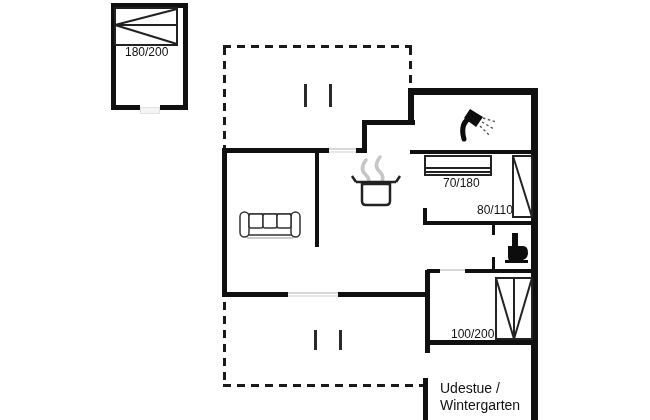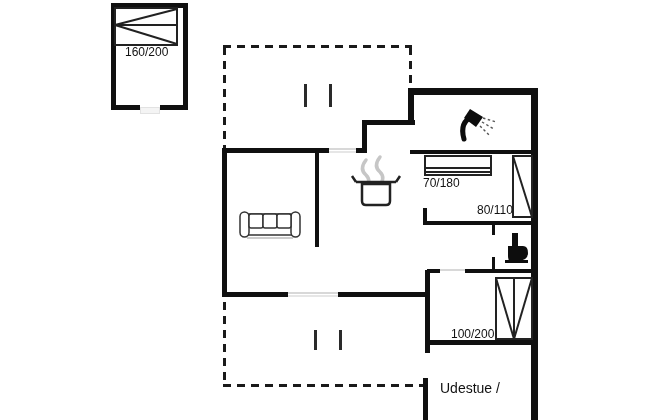--- a/index.html
+++ b/index.html
@@ -121,19 +121,20 @@
     </g>
 
     <g fill="none" stroke="#222222" stroke-width="2">
       <rect x="496" y="278" width="36" height="61"></rect>
       <line x1="514" y1="278" x2="514" y2="339"></line>
       <line x1="496" y1="278" x2="514" y2="339"></line>
       <line x1="532" y1="278" x2="514" y2="339"></line>
     </g>
   </svg>
 
-  <div class="lbl" style="left:125px;top:46px">160/200</div>
-  <div class="lbl" style="left:423px;top:177px">70/180</div>
+  <div class="lbl" style="left:125px;top:46px">180/200</div>
+  <div class="lbl" style="left:443px;top:177px">70/180</div>
   <div class="lbl" style="left:477px;top:204px">80/110</div>
   <div class="lbl" style="left:451px;top:328px">100/200</div>
   <div class="lbl-big" style="left:440px;top:380px">Udestue /</div>
+  <div class="lbl-big" style="left:440px;top:397px">Wintergarten</div>
 
 </div>
 
 </body></html>

